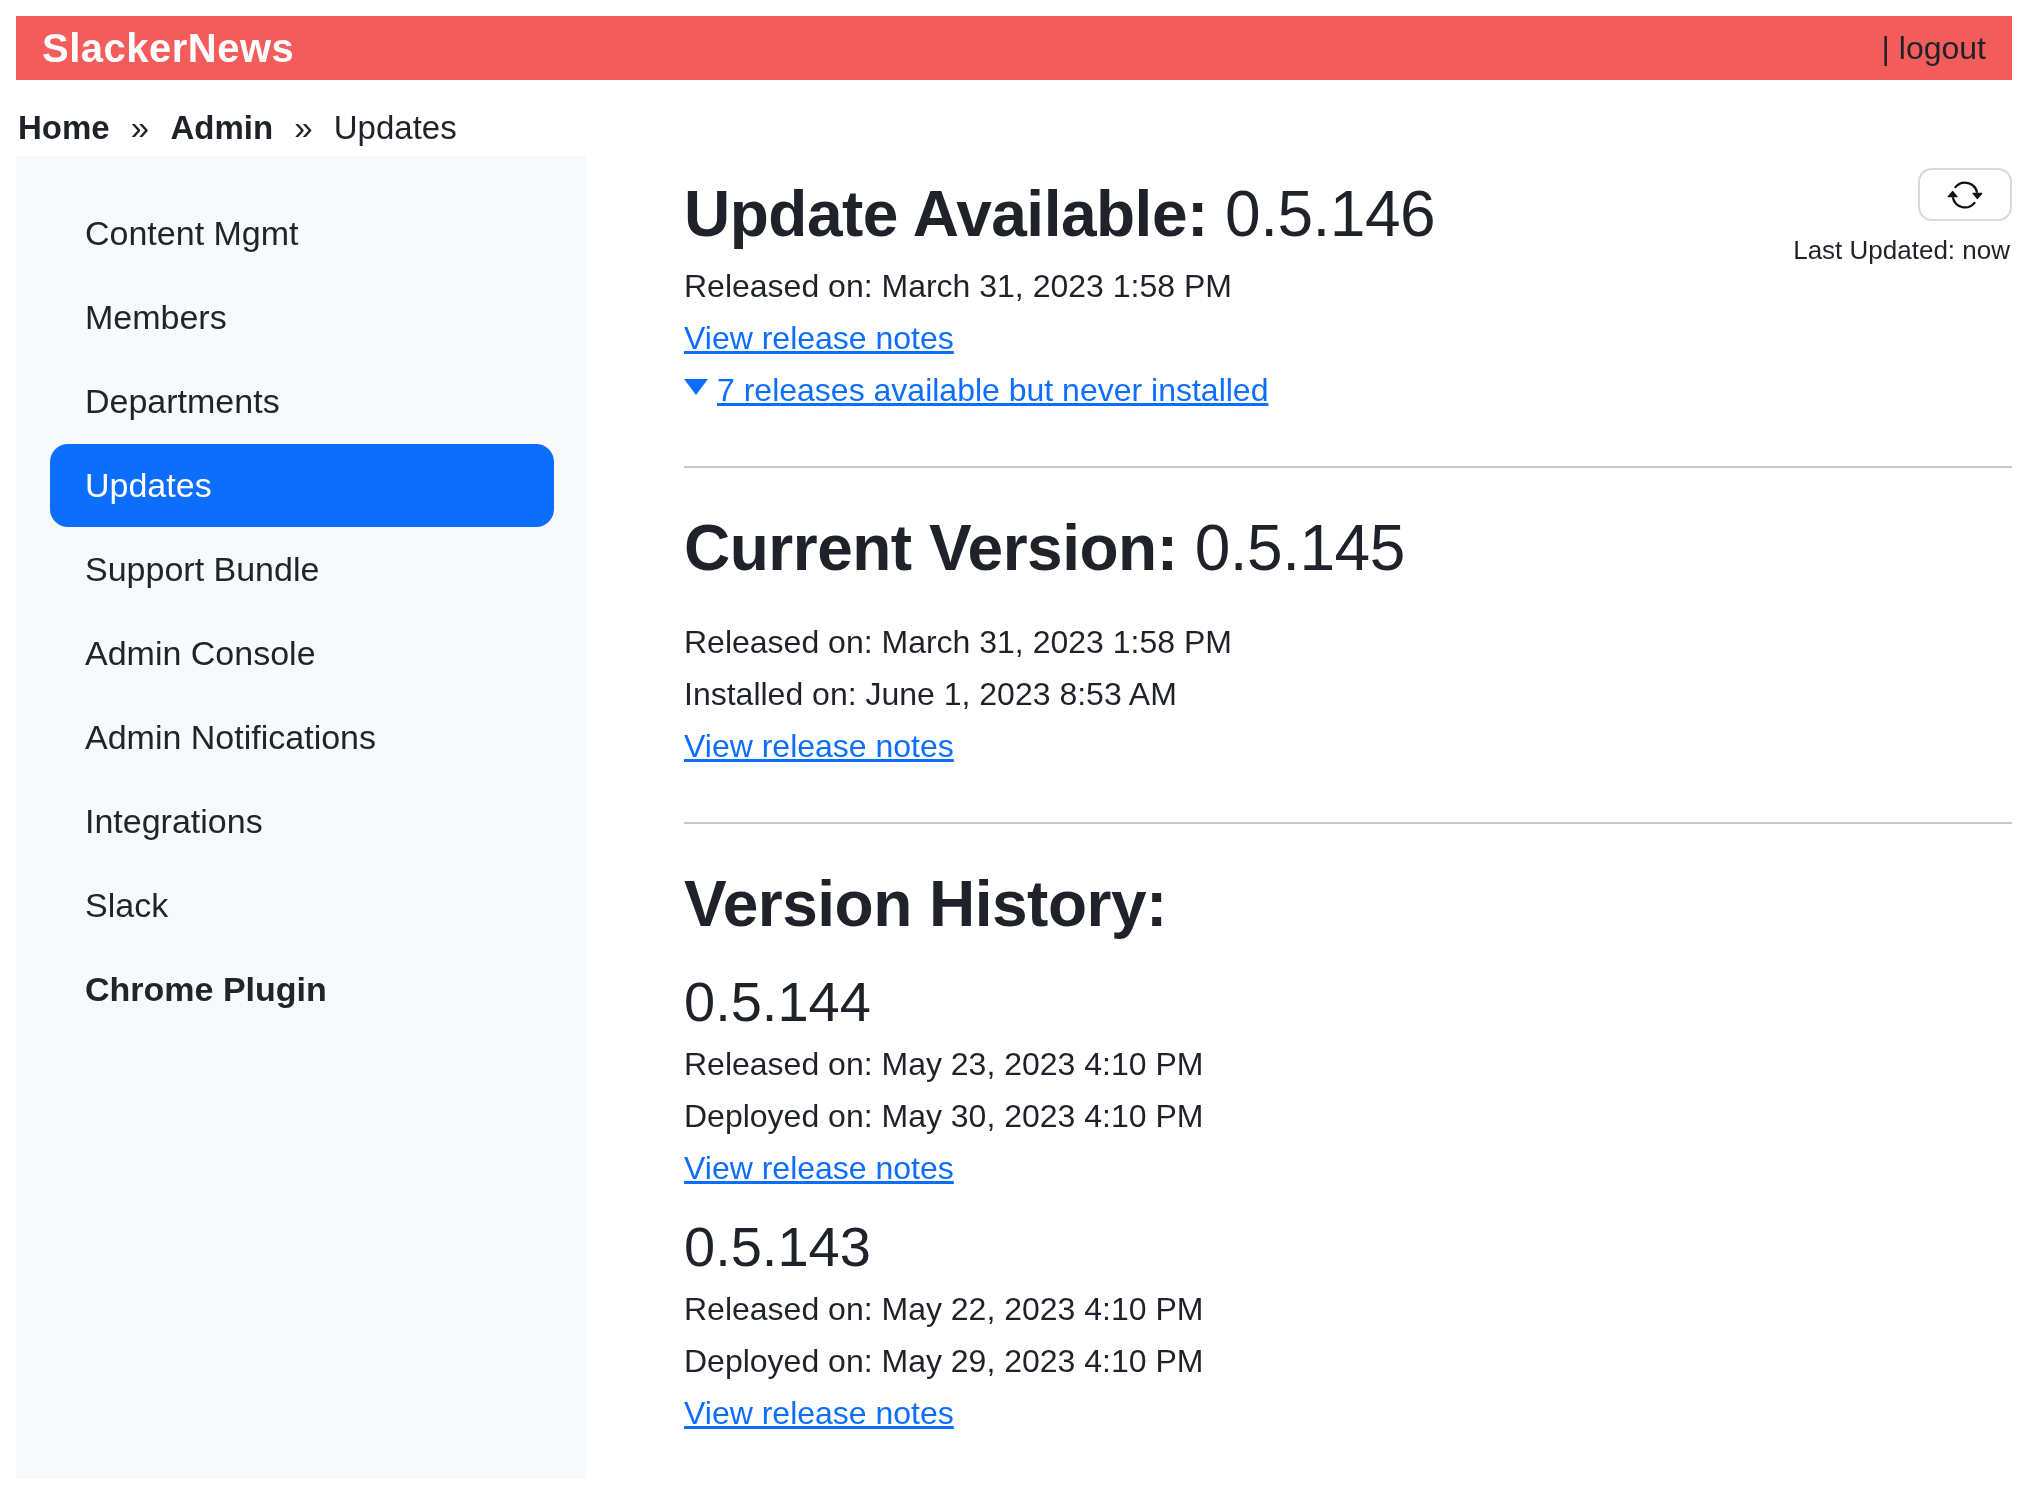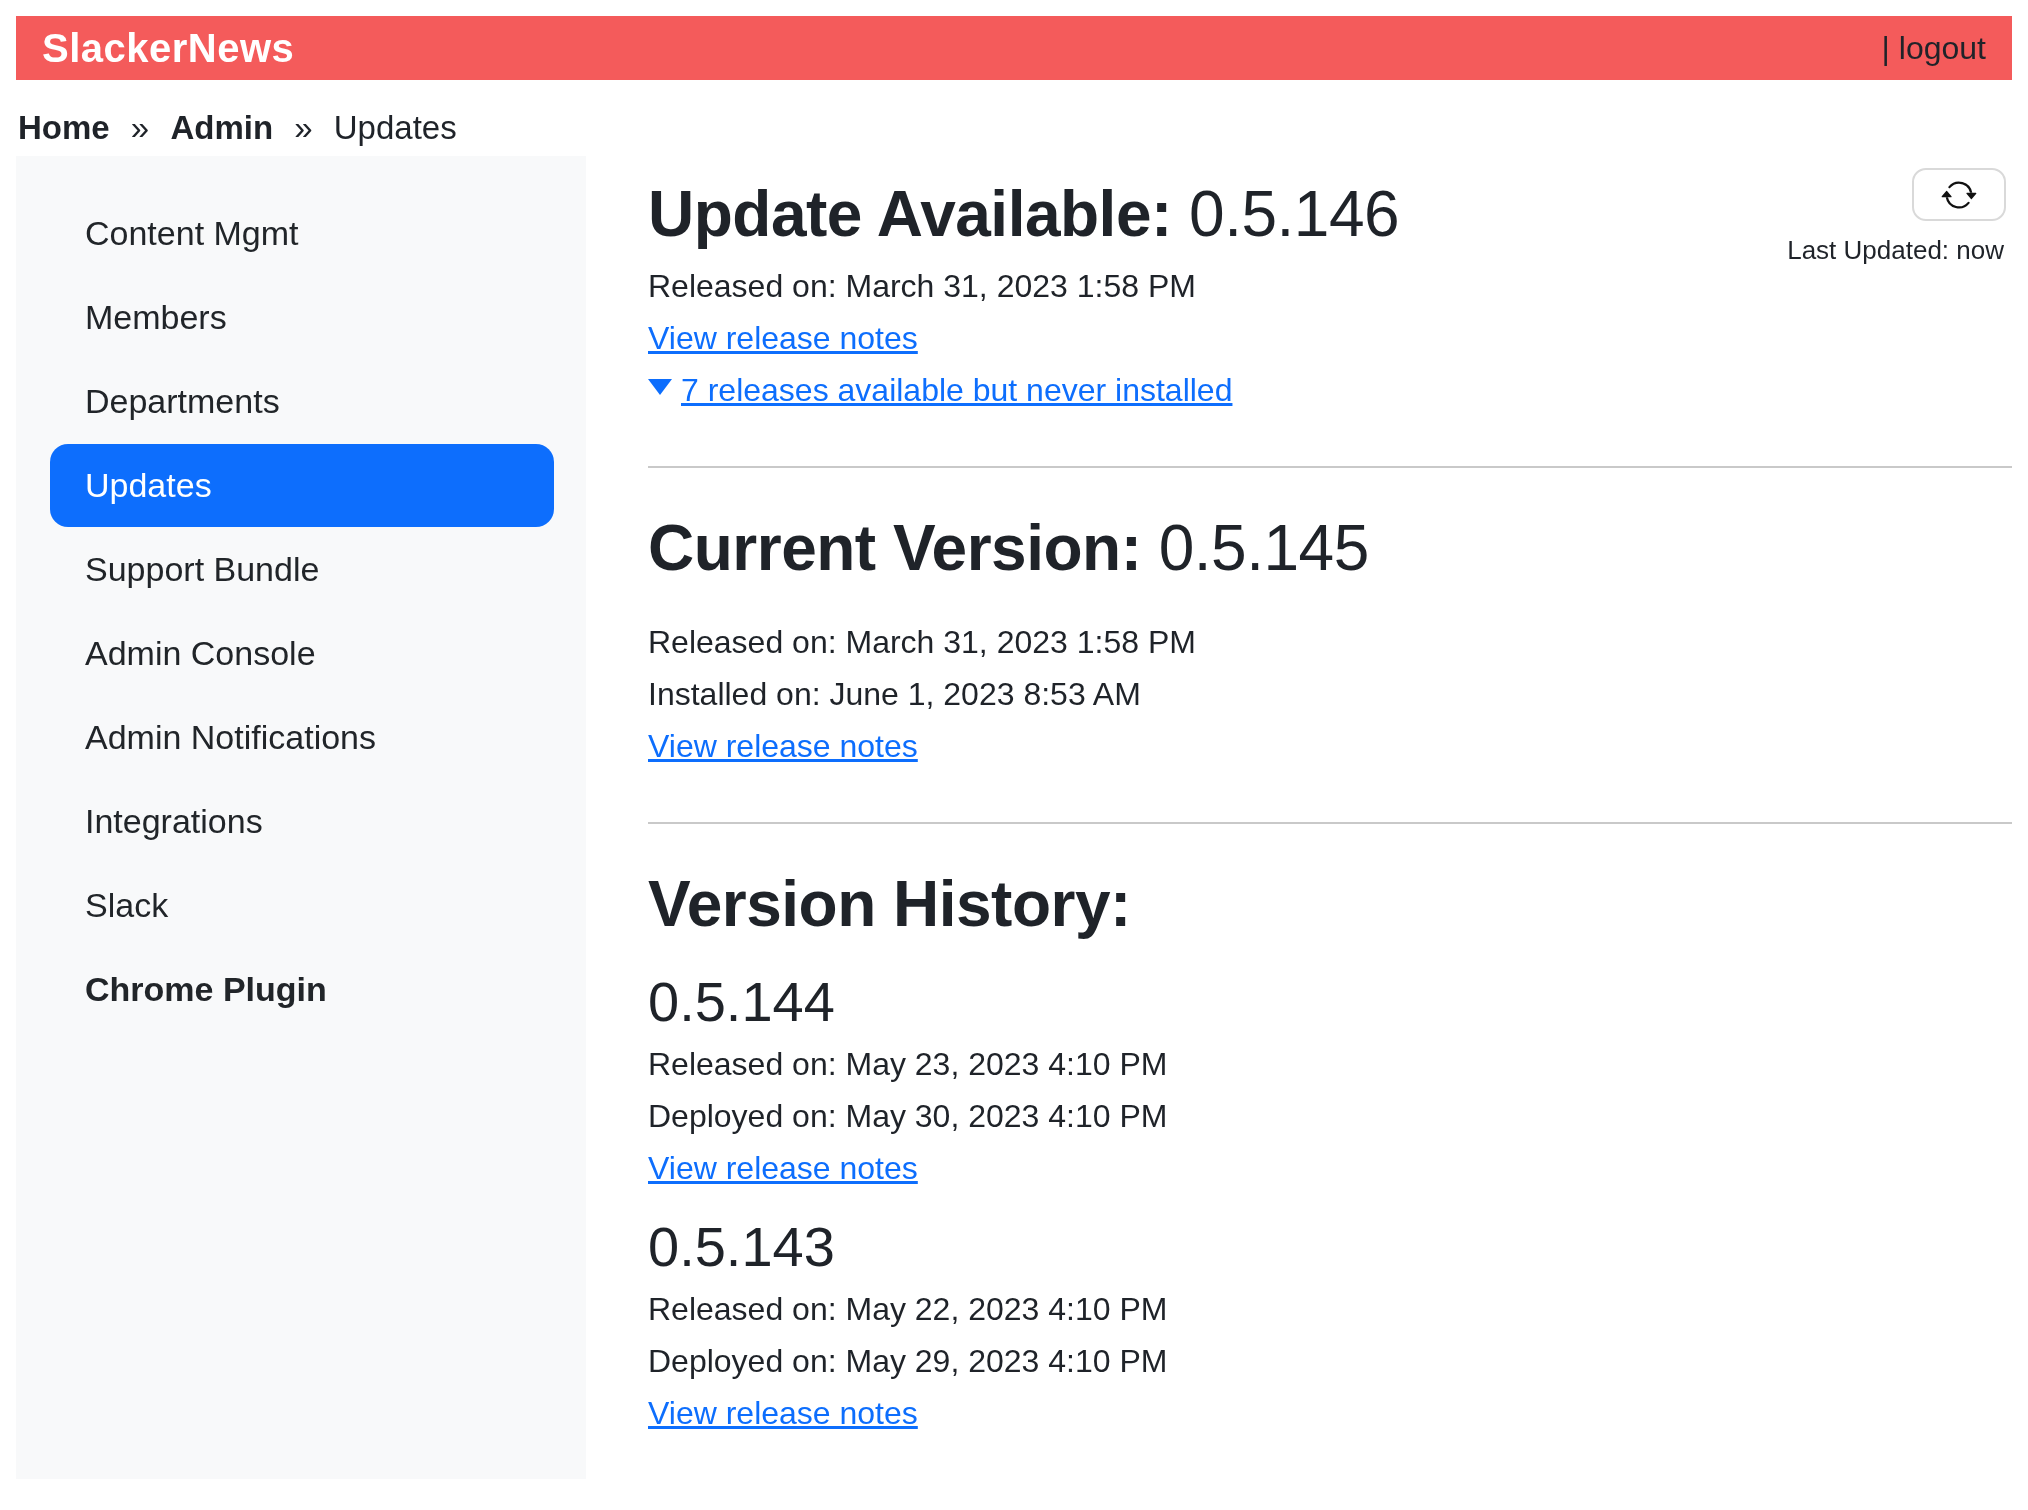--- a/index.html
+++ b/index.html
@@ -15,21 +15,21 @@
     display:flex; align-items:center; justify-content:space-between;
     padding:0 26px; box-sizing:border-box;
   }
   .brand { color:#ffffff; font-size:40px; font-weight:700; letter-spacing:0.5px; }
   .logout { color:#1f2329; font-size:32px; text-decoration:none; cursor:pointer; }
   
   .breadcrumb { margin:28px 0 8px 2px; font-size:33px; line-height:40px; }
   .breadcrumb a { color:#1f2329; text-decoration:none; cursor:pointer;font-weight:bold; }
   .breadcrumb .sep { margin:0 12px; }
   
-  .layout { display:flex; align-items:flex-start; }
+  .layout { display:flex; align-items:flex-start;gap:36px; }
   .sidebar {
     width:570px; min-height:1323px; background:#f8f9fa;
     padding:36px 32px 20px 34px; box-sizing:border-box; flex:none;
   }
   .sidebar ul { list-style:none; margin:0; padding:0; }
   .sidebar li {
     font-size:34px; line-height:41px; padding:21px 35px;
     border-radius:18px; margin-bottom:1px; color:#212529; cursor:pointer;
   }
   .sidebar li.active { background:#0d6efd; color:#ffffff; }
@@ -45,21 +45,21 @@
   .caret-down {
     display:inline-block; width:0; height:0; vertical-align:6px;
     border-left:12px solid transparent; border-right:12px solid transparent;
     border-top:16px solid #0d6efd; margin-right:9px;
   }
   hr.rule { border:none; border-top:2px solid #c9c9c9; margin:56px 0 42px 0; }
   .cv h2 { margin-bottom:36px; }
   .vh h2 { margin-bottom:20px; }
   
   .controls {
-    position:absolute; top:12px; right:6px;
+    position:absolute; top:12px; right:0;
     display:flex; flex-direction:column; align-items:flex-end;
   }
   .refresh-btn {
     width:94px; height:53px; background:#ffffff;
     border:2px solid #d9d9d9; border-radius:14px;
     display:flex; align-items:center; justify-content:center; cursor:pointer;
   }
   .last-updated { font-size:26px; line-height:32px; margin:13px 2px 15px 0; color:#1f2329; }
   .instructions-btn {
     background:#4a86f8; color:#ffffff; border:none; border-radius:10px;

